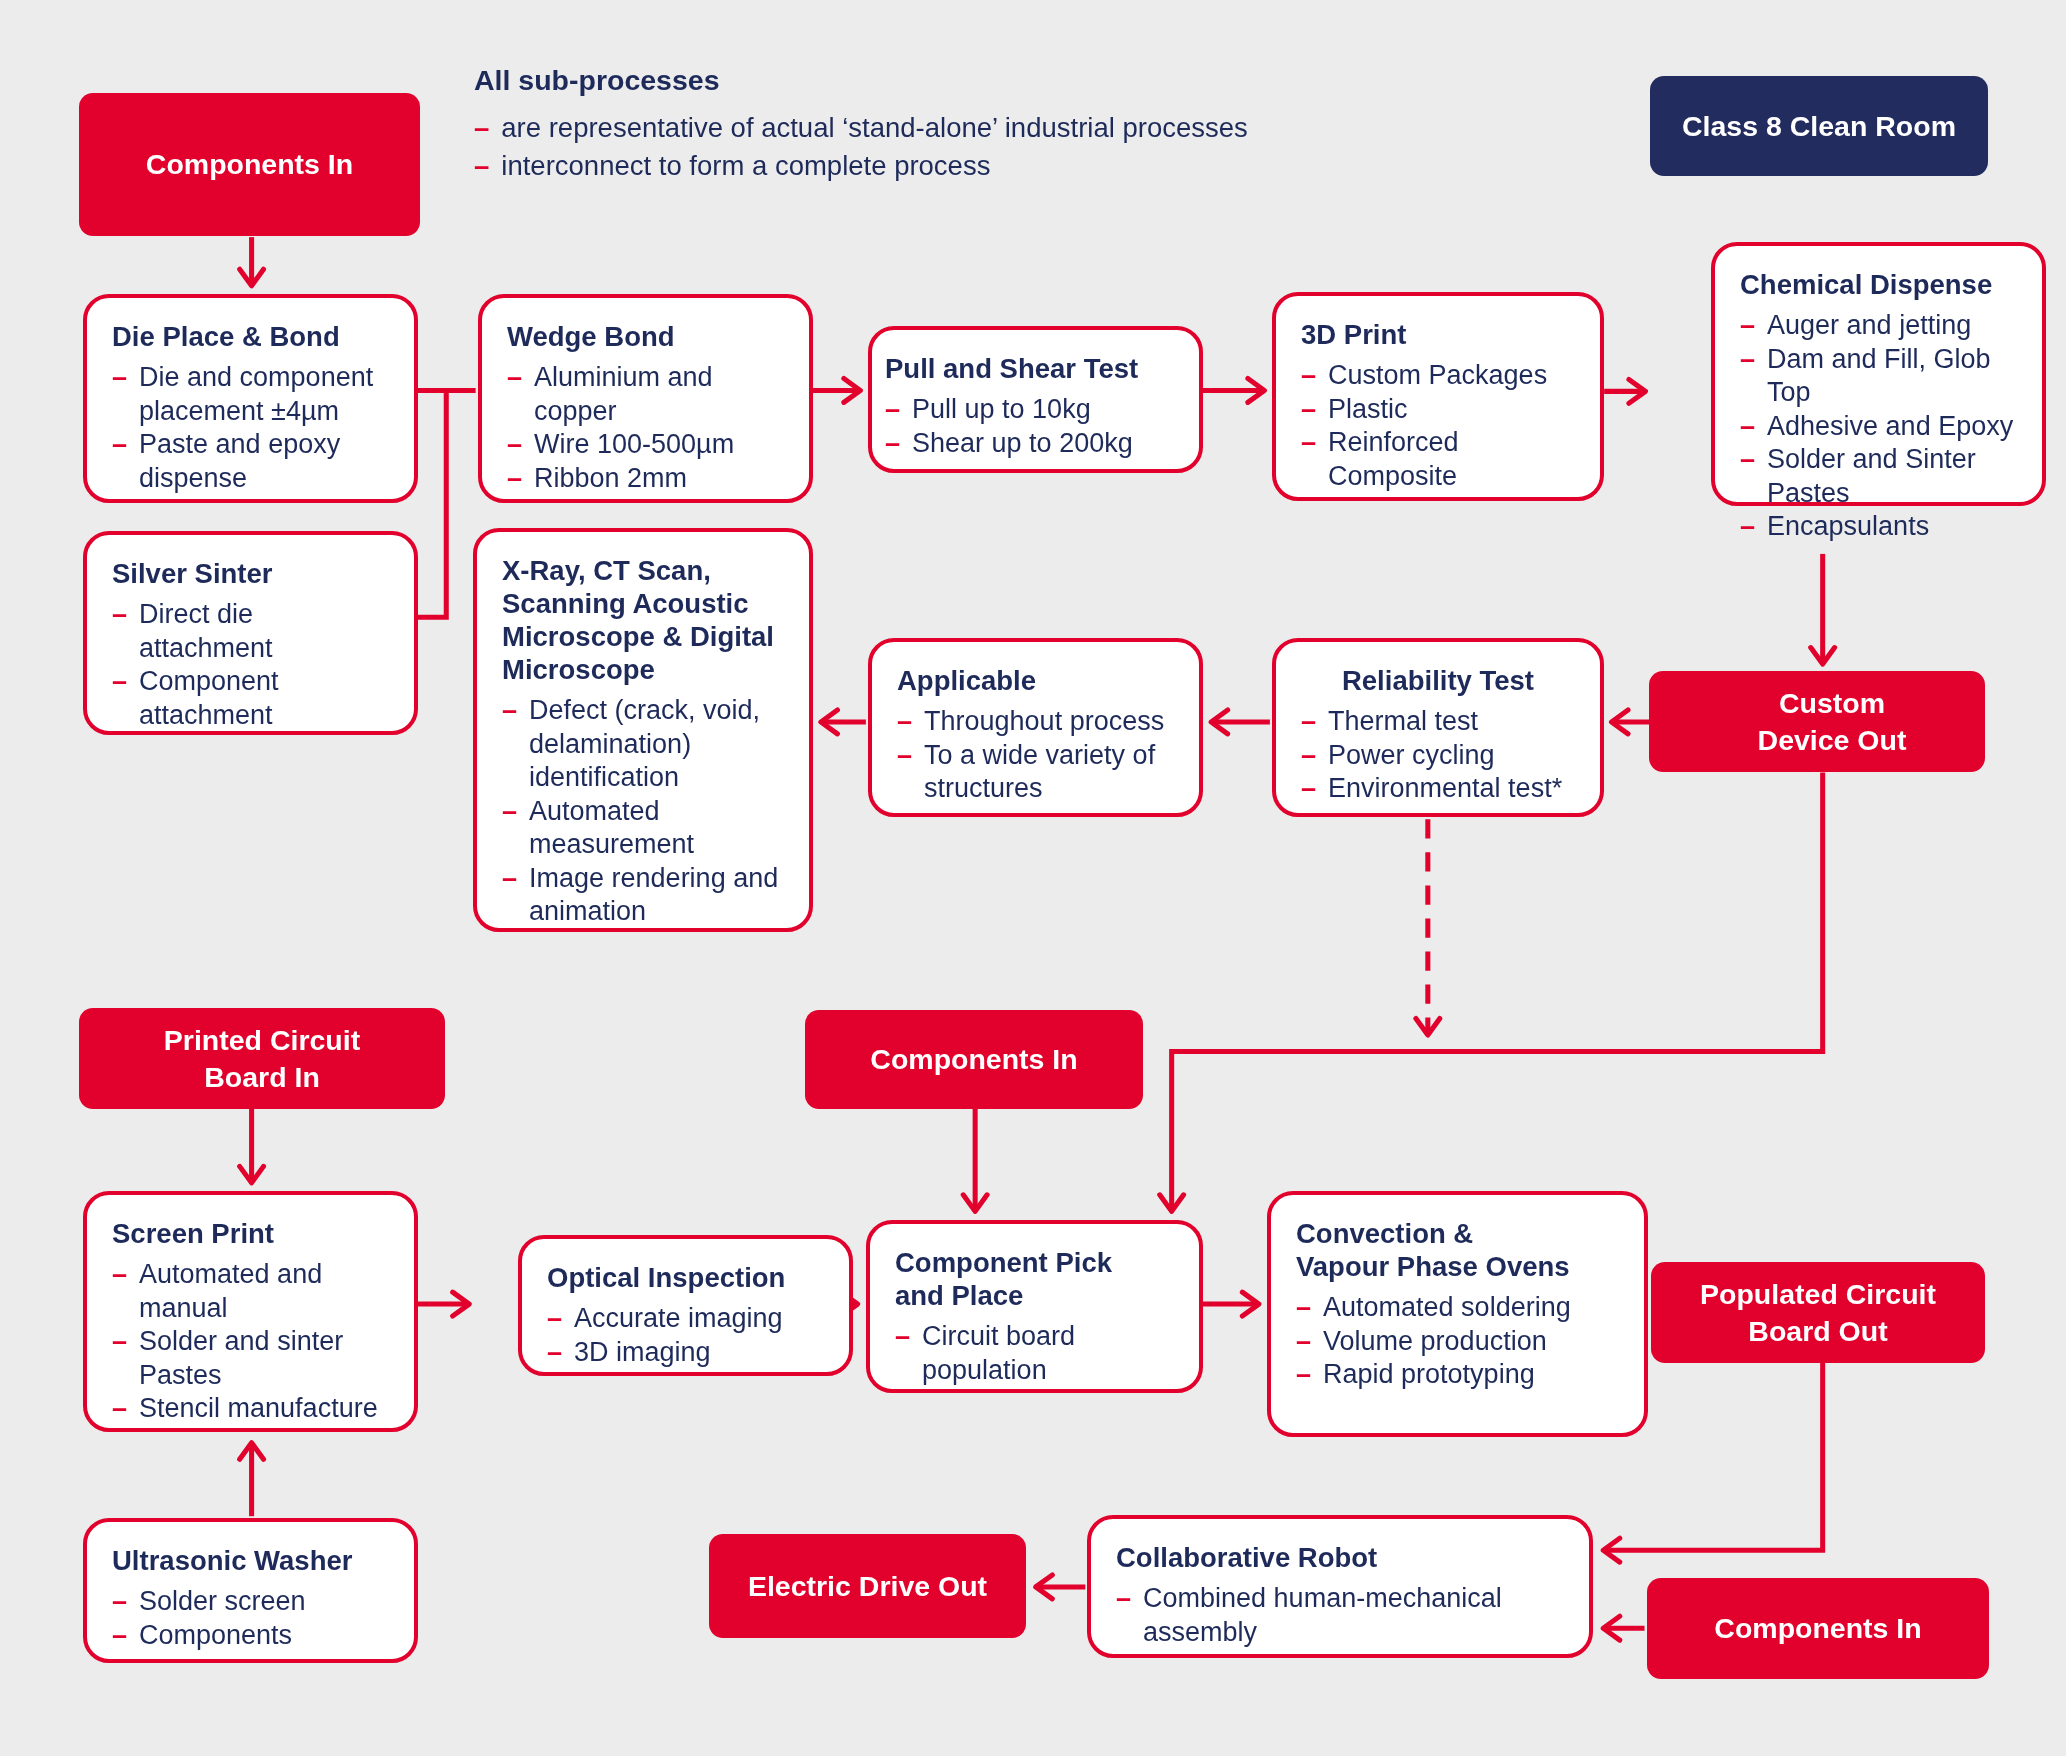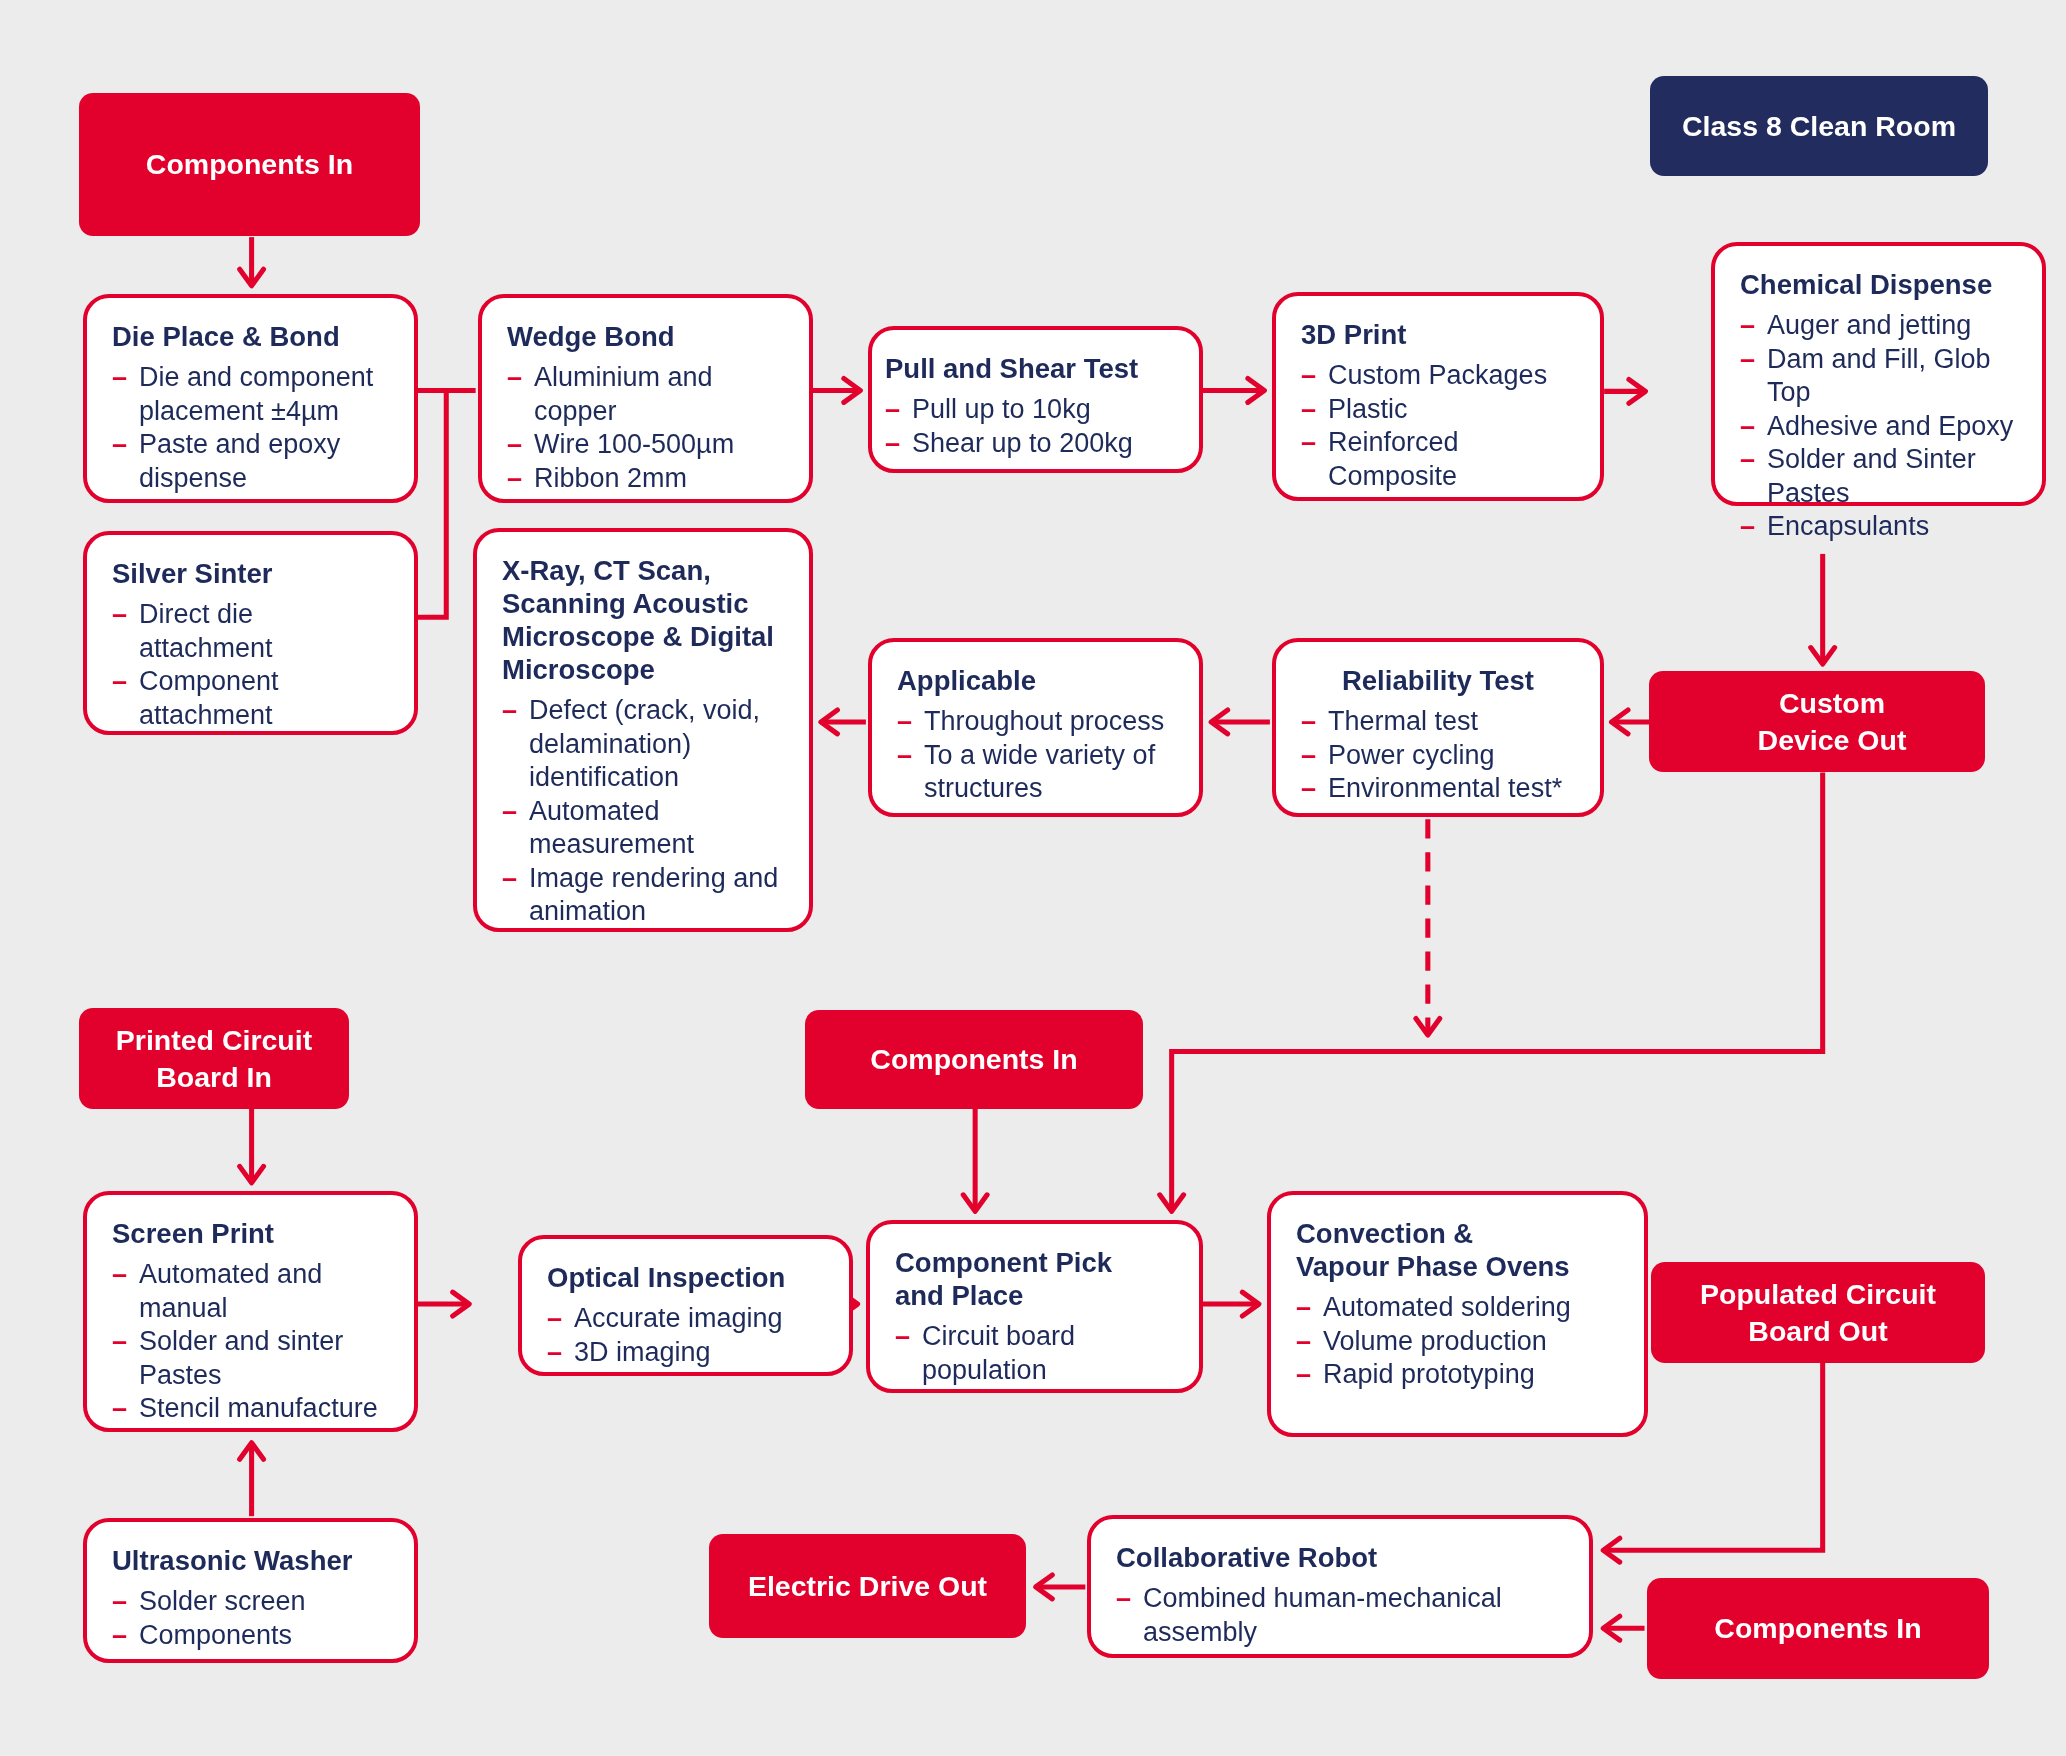--- a/index.html
+++ b/index.html
@@ -48,35 +48,44 @@
       <path d="M885,1420 L933,1420" marker-end="url(#ah)"></path>
       <path d="M1062,1207 L1062,1318" marker-end="url(#ah)"></path>
       <path d="M1310,1420 L1370,1420" marker-end="url(#ah)"></path>
       <path d="M1745,1428 L1788,1428" marker-end="url(#ah)"></path>
       <path d="M1985,1484 L1985,1688 L1747,1688" marker-end="url(#ah)"></path>
       <path d="M1791,1773 L1747,1773" marker-end="url(#ah)"></path>
       <path d="M1182,1728 L1129,1728" marker-end="url(#ah)"></path>
     </g>
   </svg>
 
+  <div class="legend">
+    <div class="lt">All sub-processes</div>
+    <div class="b">
+        <span>are representative of actual ‘stand-alone’ industrial processes</span>
+      </div>
+    <div class="b">
+        <span>interconnect to form a complete process</span>
+      </div>
+  </div>
 
   <div class="r" style="left:79px;top:93px;width:341px;height:143px;">
     <div>Components In</div>
   </div>
 
   <div class="r navy" style="left:1650px;top:76px;width:338px;height:100px;">
     <div>Class 8 Clean Room</div>
   </div>
 
   <div class="r" style="left:1649px;top:671px;width:336px;height:101px;padding-left:30px;">
     <div>Custom</div>
     <div>Device Out</div>
   </div>
 
-  <div class="r" style="left:79px;top:1008px;width:270px;height:101px;">
+  <div class="r" style="left:79px;top:1008px;width:366px;height:101px;">
     <div>Printed Circuit</div>
     <div>Board In</div>
   </div>
 
   <div class="r" style="left:805px;top:1010px;width:338px;height:99px;">
     <div>Components In</div>
   </div>
 
   <div class="r" style="left:1651px;top:1262px;width:334px;height:101px;">
     <div>Populated Circuit</div>

